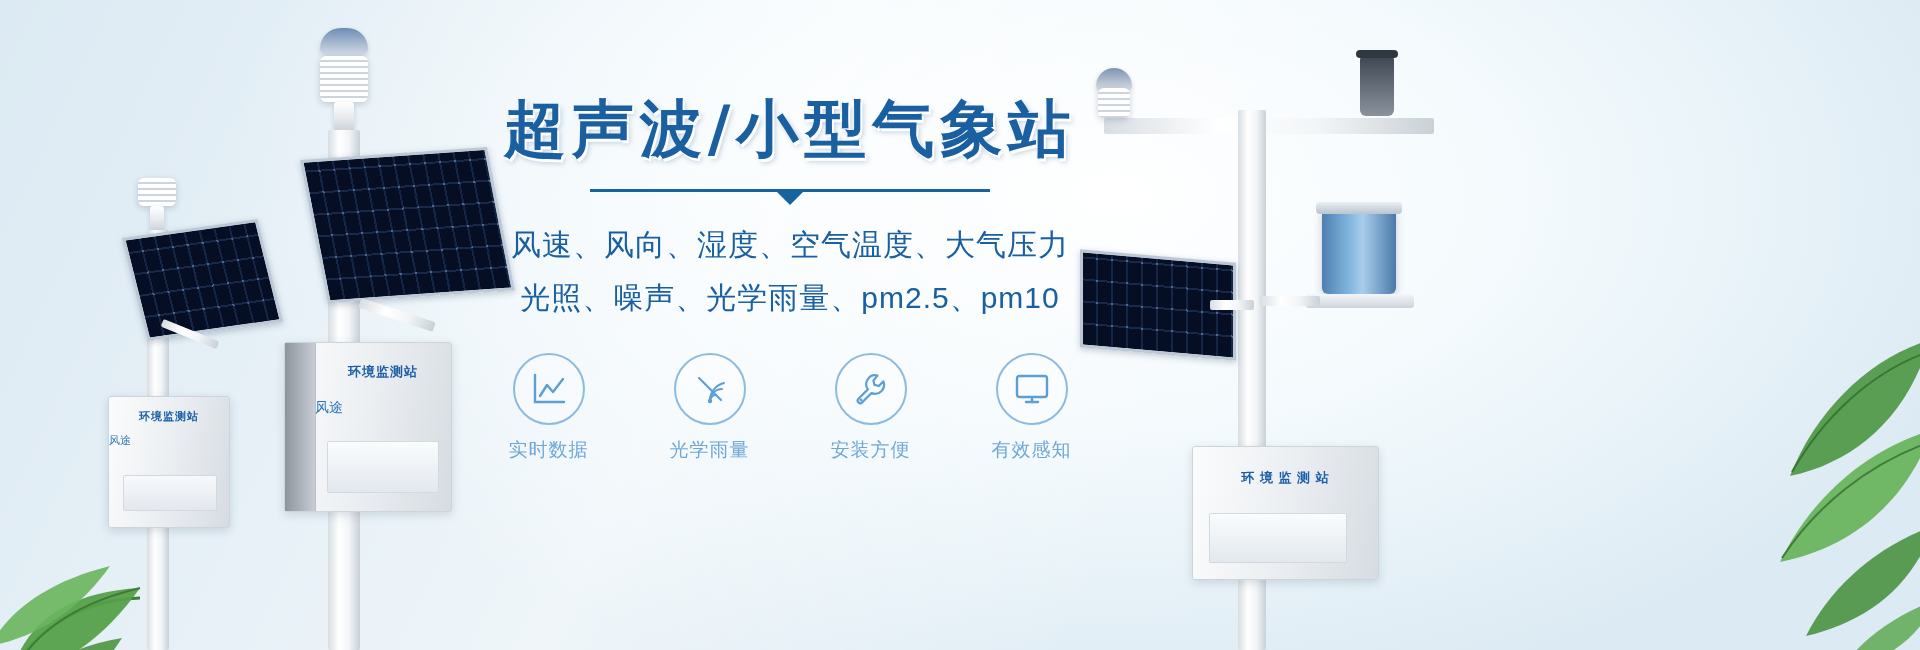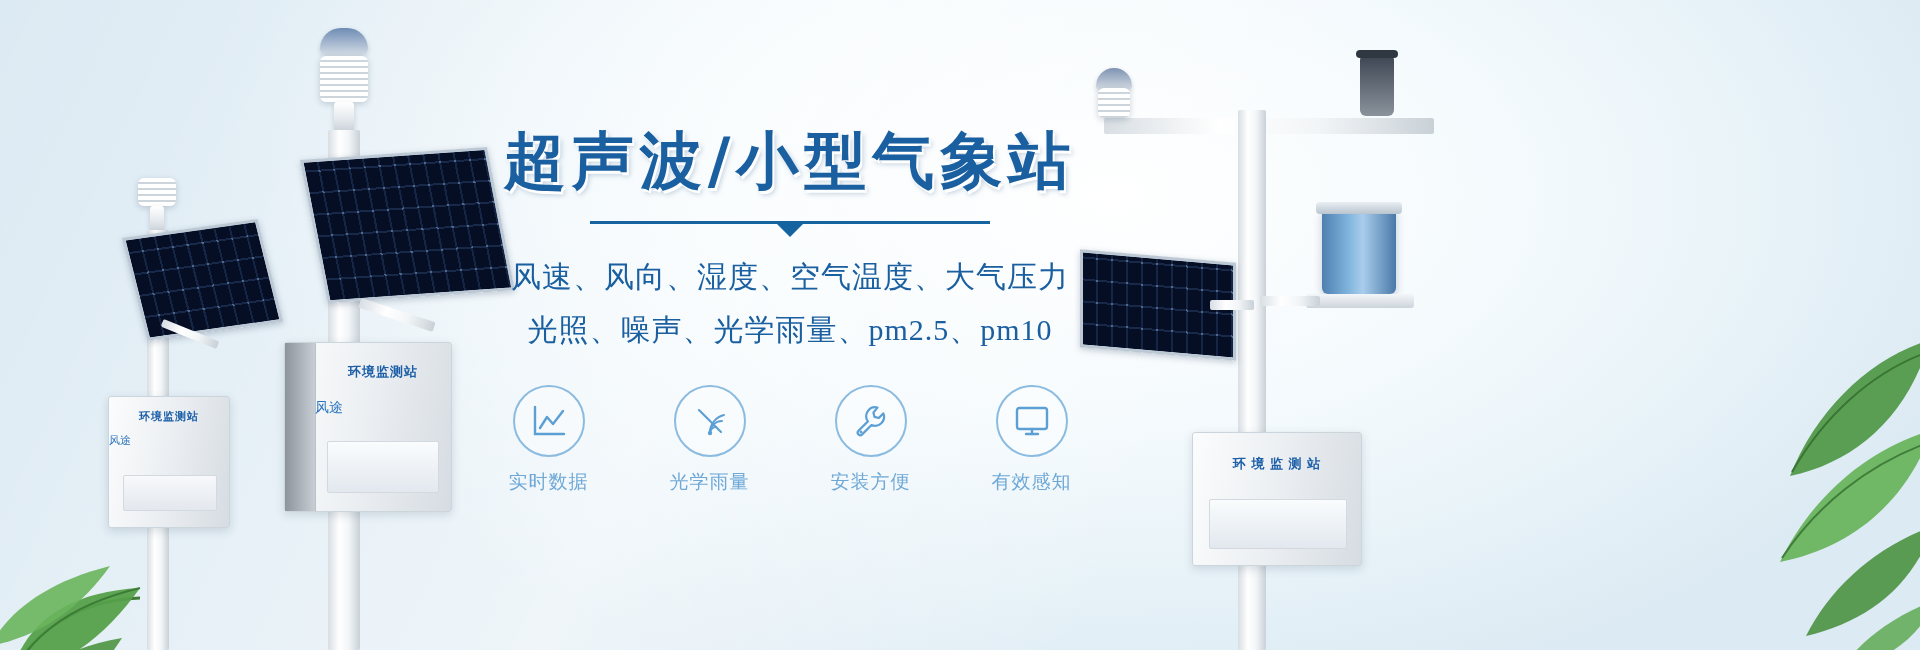--- a/index.html
+++ b/index.html
@@ -63,32 +63,31 @@
   }
   .leaf{position:absolute;pointer-events:none;}
 
   
   #content{position:absolute;left:440px;top:96px;width:700px;text-align:center;}
   #title{
     font-size:62px;font-weight:bold;color:#1a5fa0;letter-spacing:6px;
     line-height:1.05;white-space:nowrap;
     text-shadow:2px 3px 0 #ffffff, 3px 4px 5px rgba(120,150,180,.45);
     font-family:"DejaVu Sans","Liberation Sans",sans-serif;
-    margin-top:32px;
   }
   #divider{position:relative;width:400px;margin:28px auto 0 auto;height:14px;}
   #divider .bar{position:absolute;left:0;top:0;width:100%;height:3px;background:#15639f;}
   #divider .tri{
     position:absolute;left:50%;top:3px;transform:translateX(-50%);
     width:0;height:0;border-left:13px solid transparent;border-right:13px solid transparent;
     border-top:13px solid #15639f;
   }
   .subline{
     font-size:30px;color:#1a5fa0;letter-spacing:1px;white-space:nowrap;
-    font-family:Liberation Serif, serif;
+    font-family:Liberation Sans, sans-serif;
   }
   #sub1{margin-top:22px;}
   #sub2{margin-top:12px;}
 
   
   #features{
     display:flex;justify-content:center;align-items:flex-start;
     gap:51px;margin-top:34px;
   }
   .feat{width:110px;text-align:center;}
@@ -171,21 +170,21 @@
     <div style="position:absolute;left:262px;top:158px;width:74px;height:86px;border-radius:6px;
                 background:linear-gradient(90deg,#4e7fb0 0%,#7fb3dc 35%,#a9cdeb 55%,#4a79a9 100%);
                 box-shadow:0 3px 8px rgba(40,60,90,.25);"></div>
     <div style="position:absolute;left:256px;top:152px;width:86px;height:12px;border-radius:4px;background:linear-gradient(180deg,#e9eef3,#b9c4ce);"></div>
     <div style="position:absolute;left:246px;top:244px;width:108px;height:14px;background:linear-gradient(180deg,#f3f6f9,#ccd4db);border-radius:3px;"></div>
     <div class="pole" style="left:200px;top:246px;width:60px;height:10px;"></div>
 
     <div class="panel" style="left:20px;top:206px;width:150px;height:92px;transform:skewY(5deg);"></div>
     <div class="pole" style="left:150px;top:250px;width:44px;height:10px;"></div>
 
-    <div class="cabinet" style="left:132px;top:382px;width:168px;height:132px;">
+    <div class="cabinet" style="left:132px;top:396px;width:168px;height:132px;padding-left:17px;">
       <div class="cab-label" style="top:22px;font-size:13px;">环 境 监 测 站</div>
       <div style="position:absolute;left:16px;bottom:16px;width:136px;height:48px;background:linear-gradient(180deg,#fafcfd,#e2e8ee);border:1px solid #d2d9e0;border-radius:2px;"></div>
     </div>
   </div>
 
   <svg class="leaf" style="right:-10px;top:300px;" width="290" height="360" viewBox="0 0 290 360">
     <path d="M290 40 C 230 58, 176 110, 150 176 C 216 162, 268 116, 290 40 Z" fill="#4e9745" opacity=".92"></path>
     <path d="M288 52 C 232 72, 184 116, 152 172" stroke="#3a7534" stroke-width="2" fill="none"></path>
     <path d="M292 130 C 224 150, 170 200, 140 262 C 210 248, 266 204, 292 130 Z" fill="#66b25a" opacity=".92"></path>
     <path d="M290 142 C 228 164, 176 206, 142 258" stroke="#3f7d39" stroke-width="2" fill="none"></path>

